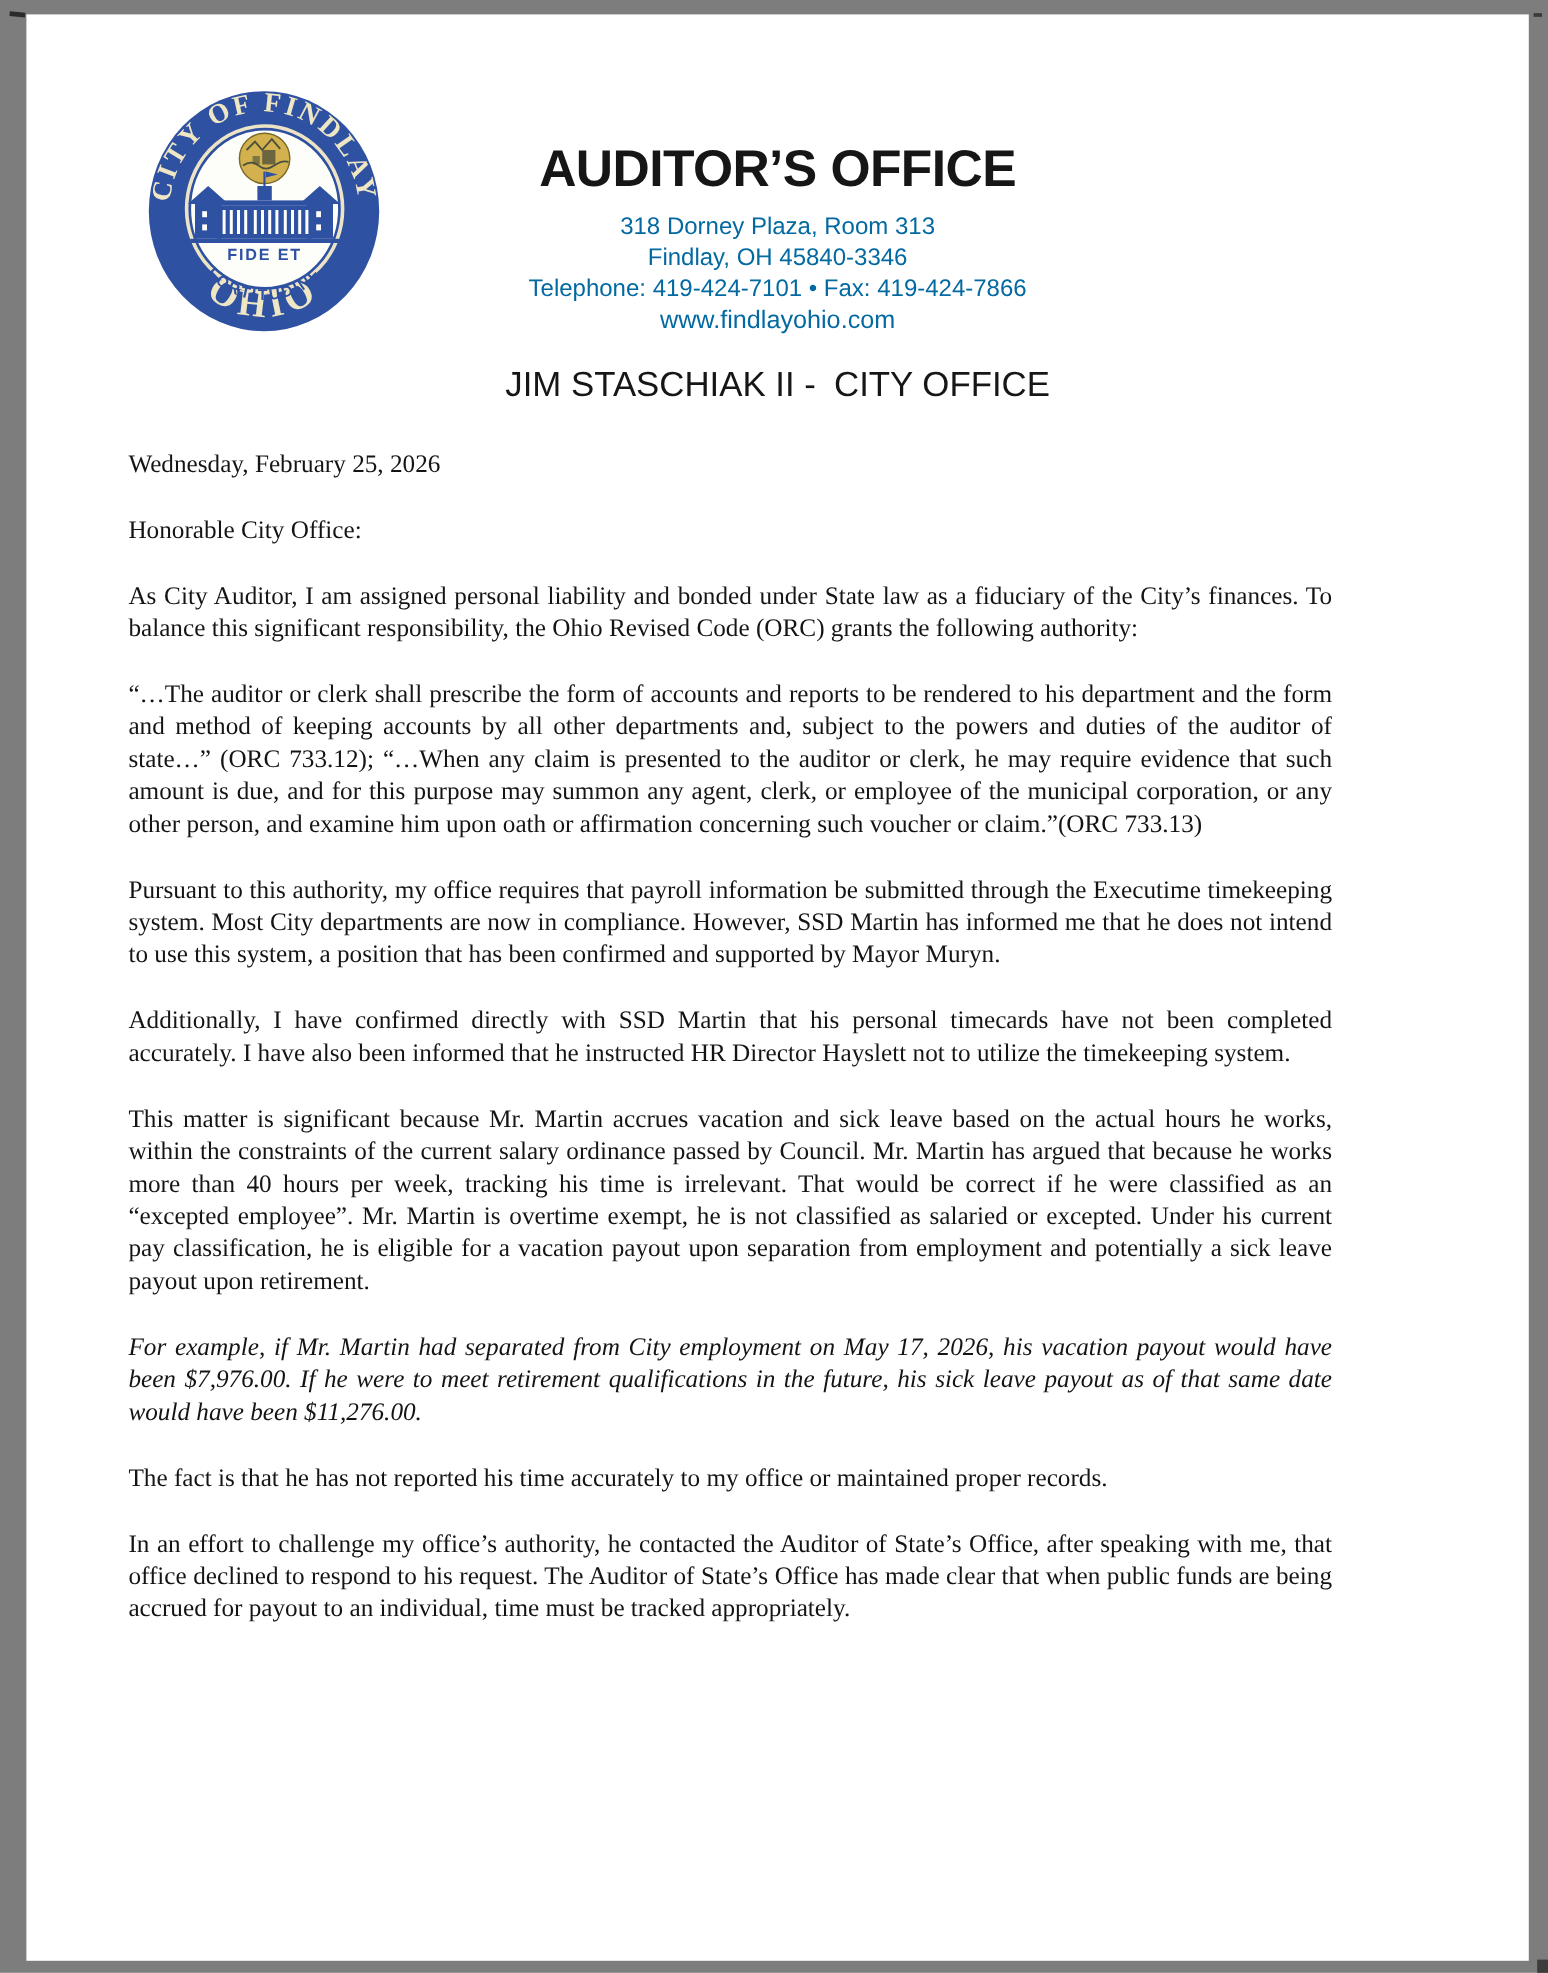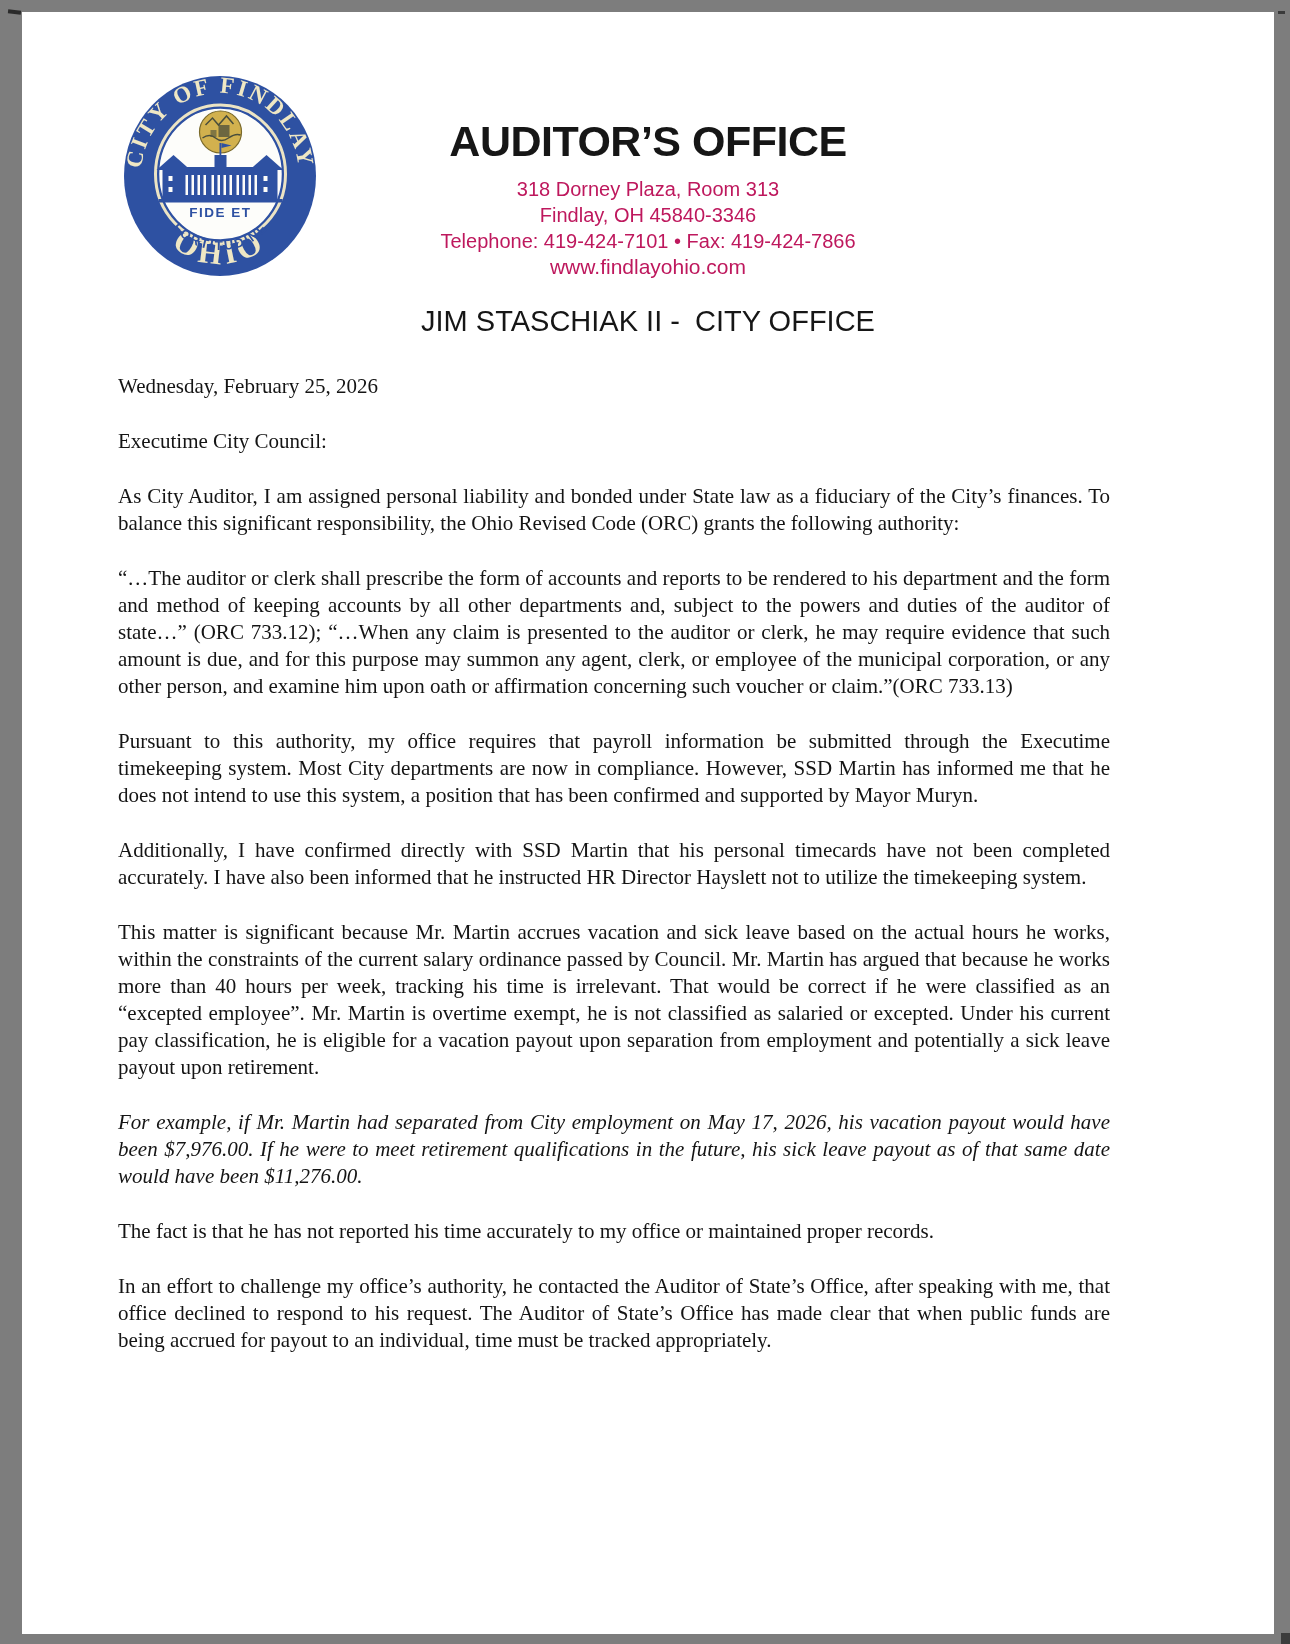--- a/index.html
+++ b/index.html
@@ -19,32 +19,32 @@
   .seal text{font-family:"Liberation Serif", serif;}
   .seal .motto{font-family:"Liberation Sans", sans-serif;font-weight:bold;}
   .header-block{
     padding-top:106px;text-align:center;color:#1d1d1d;
     font-family:"Liberation Sans", sans-serif;
   }
   .office-title{
     font-size:43px;font-weight:bold;line-height:46px;letter-spacing:-.5px;color:#161616;
   }
   .addr-group{margin-top:12px;}
-  .addr{font-size:20px;line-height:26px;color:#be185d;}
+  .addr{font-size:20px;line-height:26px;color:#0369a1;}
   .website{font-size:21px;}
   .auditor-line{margin-top:24px;font-size:29px;line-height:34px;color:#161616;}
   .auditor-name{font-weight:normal;}
   .auditor-title{font-weight:normal;margin-left:7px;}
   
   .letter-body{
     padding:3px 164px 0 80px;
     font-size:21px;line-height:27px;color:#141414;
     text-align:justify;
   }
-  .letter-body p{margin:0 0 28px 16px;}
+  .letter-body p{margin:0 0 28px 5px;}
   .letter-body p.single{text-align:left;}
   .italic{font-style:italic;}
   
   .artifact-tl{position:absolute;left:8px;top:10px;width:13px;height:4px;background:#2a2a2a;transform:rotate(6deg);}
   .artifact-tr{position:absolute;left:1278px;top:11px;width:7px;height:3px;background:#3a3a3a;}
   .artifact-br{position:absolute;right:0;bottom:0;width:9px;height:11px;background:#3c3c3c;}
 </style>
 </head>
 <body>
 
@@ -125,21 +125,21 @@
       </div>
       <div class="auditor-line">
         <span class="auditor-name">JIM STASCHIAK II -</span>
         <span class="auditor-title">CITY OFFICE</span>
       </div>
     </div>
   </div>
 
   <div class="letter-body">
     <p class="single">Wednesday, February 25, 2026</p>
-    <p class="single">Executime City Council:</p>
+    <p class="single">Honorable City Office:</p>
     <p>As City Auditor, I am assigned personal liability and bonded under State law as a fiduciary of the City’s finances. To balance this significant responsibility, the Ohio Revised Code (ORC) grants the following authority:</p>
     <p>“…The auditor or clerk shall prescribe the form of accounts and reports to be rendered to his department and the form and method of keeping accounts by all other departments and, subject to the powers and duties of the auditor of state…” (ORC 733.12); “…When any claim is presented to the auditor or clerk, he may require evidence that such amount is due, and for this purpose may summon any agent, clerk, or employee of the municipal corporation, or any other person, and examine him upon oath or affirmation concerning such voucher or claim.”(ORC 733.13)</p>
     <p>Pursuant to this authority, my office requires that payroll information be submitted through the Executime timekeeping system. Most City departments are now in compliance. However, SSD Martin has informed me that he does not intend to use this system, a position that has been confirmed and supported by Mayor Muryn.</p>
     <p>Additionally, I have confirmed directly with SSD Martin that his personal timecards have not been completed accurately. I have also been informed that he instructed HR Director Hayslett not to utilize the timekeeping system.</p>
     <p>This matter is significant because Mr. Martin accrues vacation and sick leave based on the actual hours he works, within the constraints of the current salary ordinance passed by Council. Mr. Martin has argued that because he works more than 40 hours per week, tracking his time is irrelevant. That would be correct if he were classified as an “excepted employee”.  Mr. Martin is overtime exempt, he is not classified as salaried or excepted.  Under his current pay classification, he is eligible for a vacation payout upon separation from employment and potentially a sick leave payout upon retirement.</p>
     <p class="italic">For example, if Mr. Martin had separated from City employment on May 17, 2026, his vacation payout would have been $7,976.00. If he were to meet retirement qualifications in the future, his sick leave payout as of that same date would have been $11,276.00.</p>
     <p class="single">The fact is that he has not reported his time accurately to my office or maintained proper records.</p>
     <p>In an effort to challenge my office’s authority, he contacted the Auditor of State’s Office, after speaking with me, that office declined to respond to his request. The Auditor of State’s Office has made clear that when public funds are being accrued for payout to an individual, time must be tracked appropriately.</p>
   </div>
 

